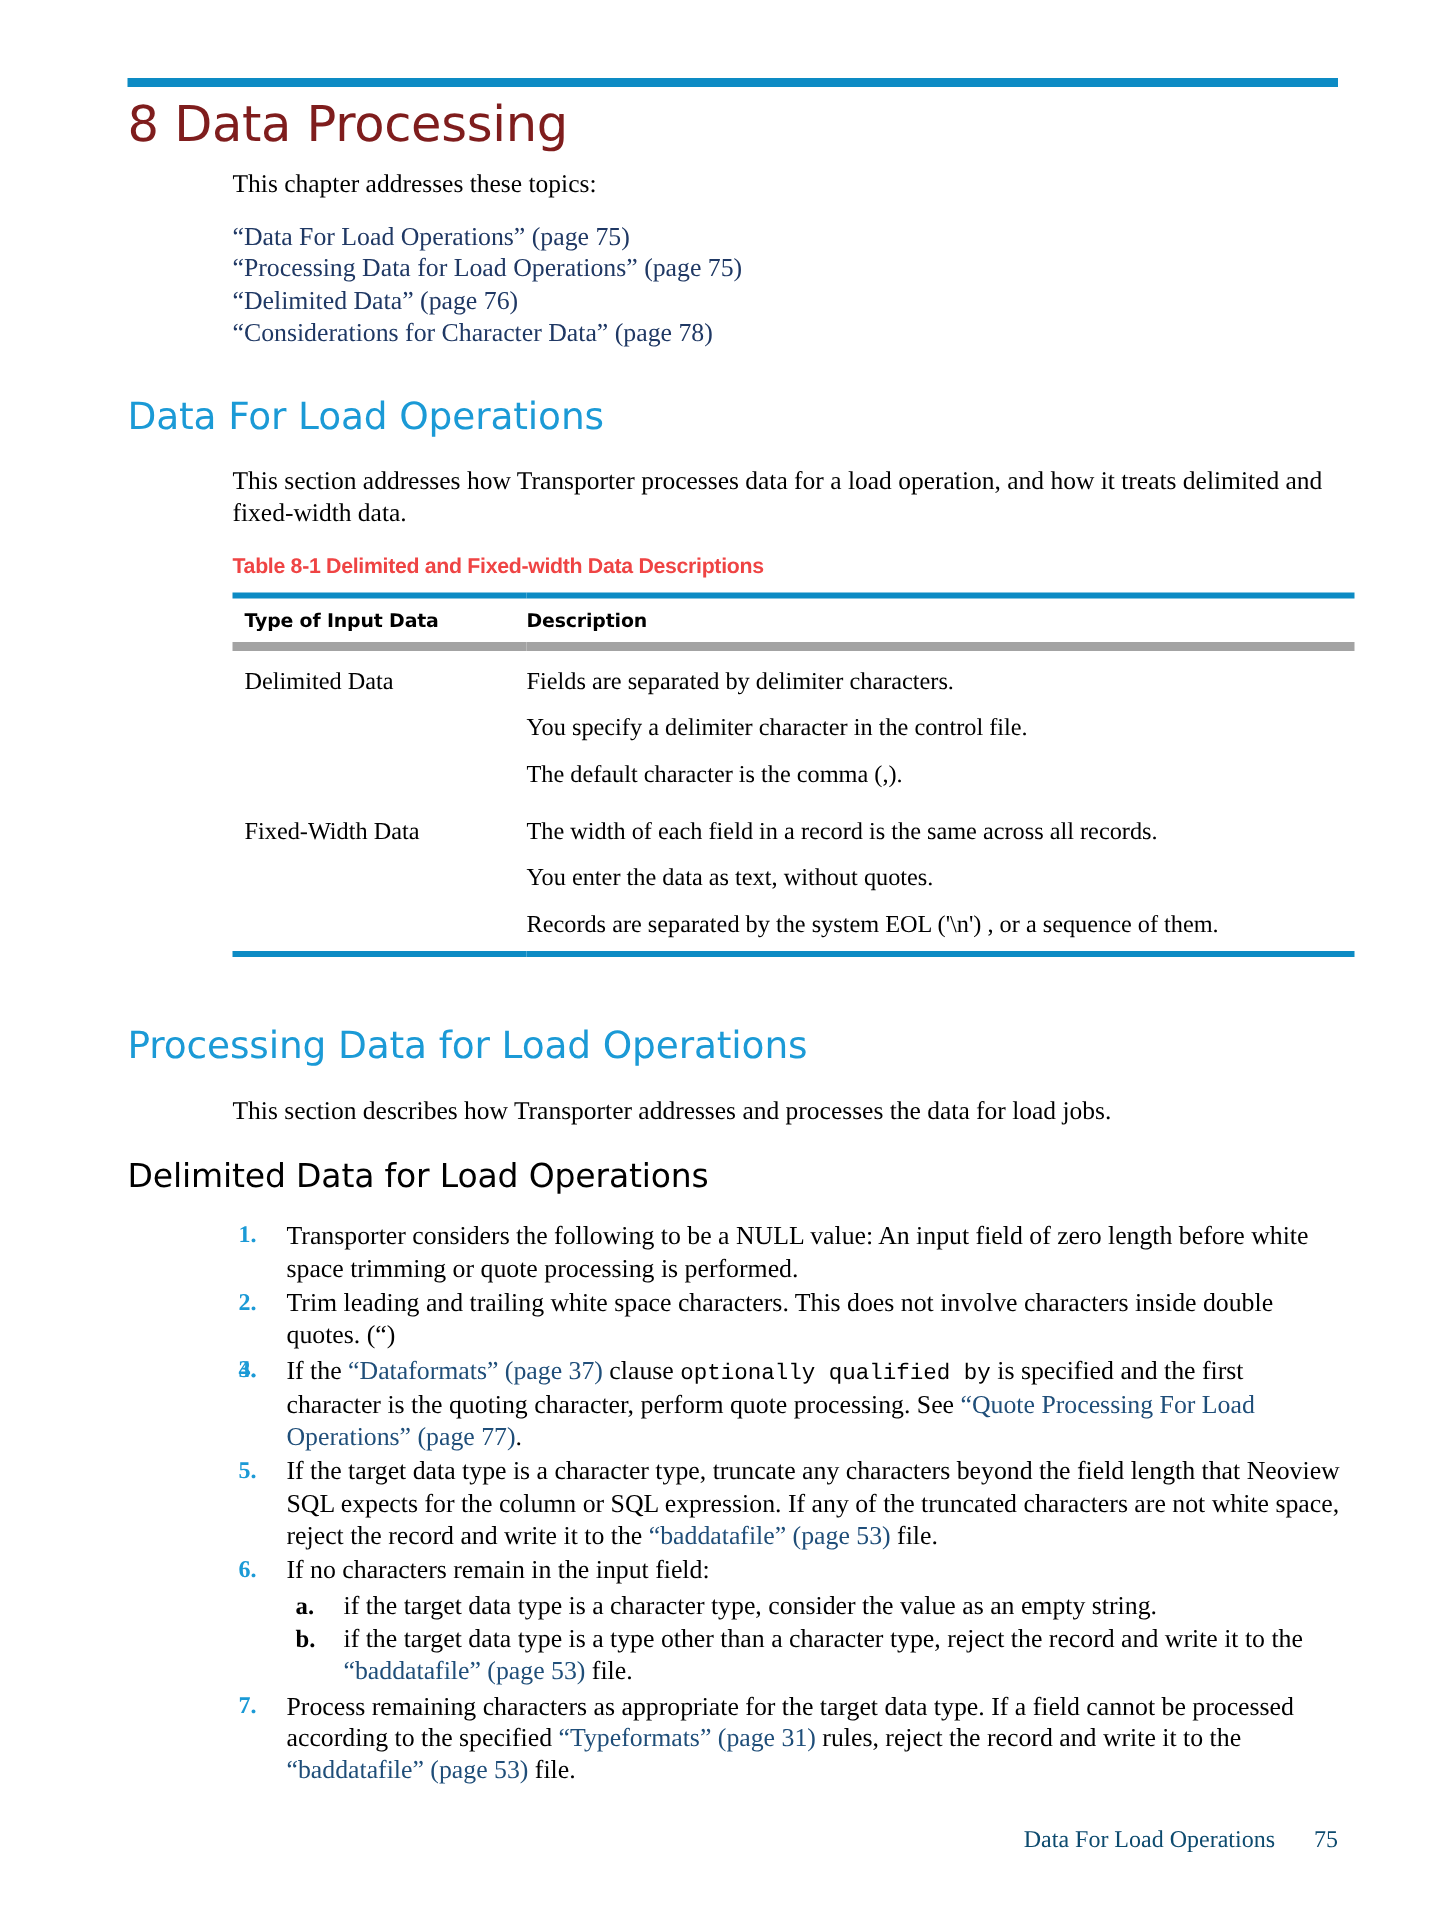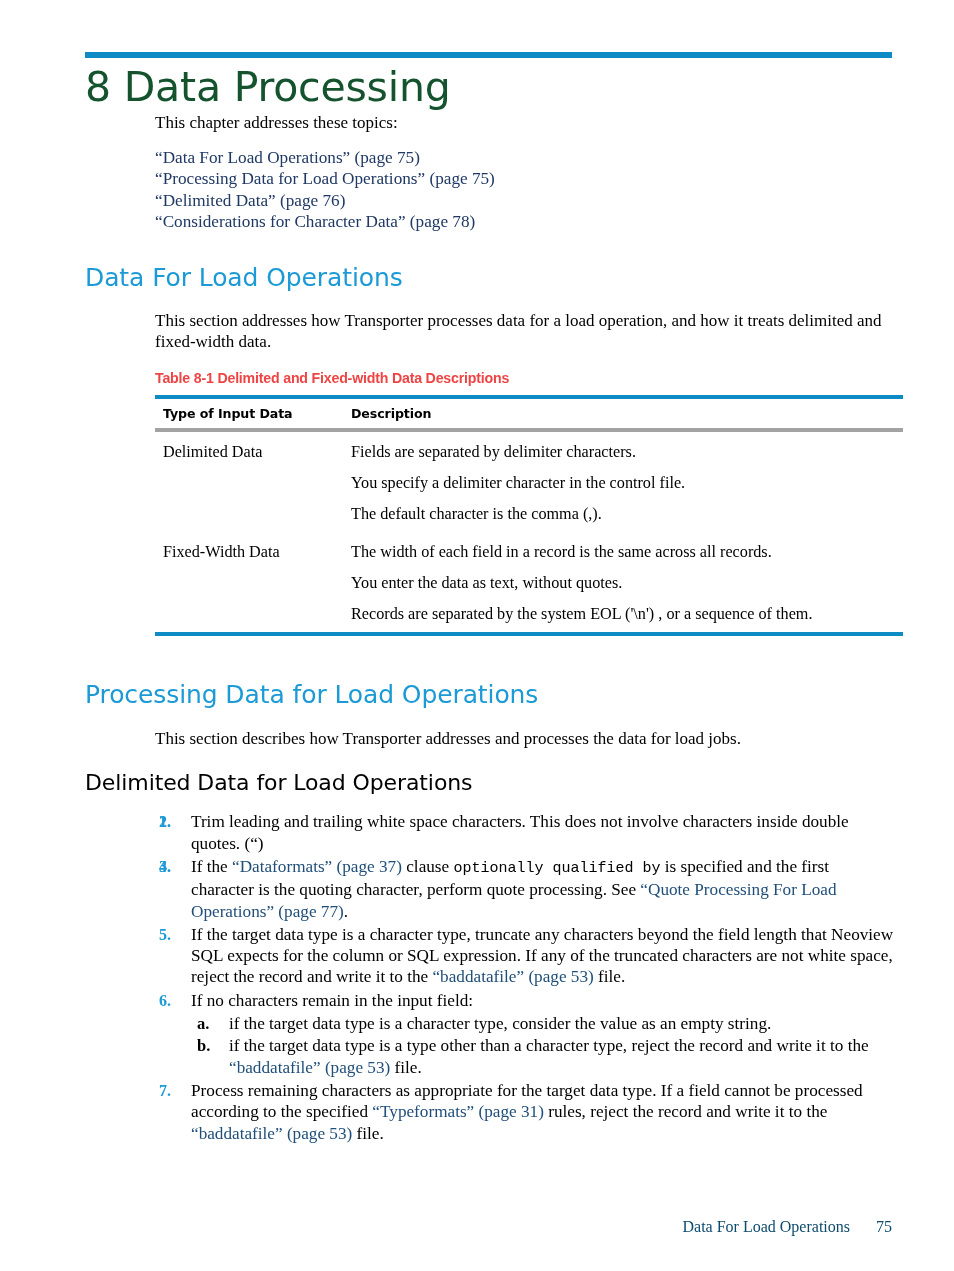--- a/index.html
+++ b/index.html
@@ -32,24 +32,24 @@
     height: 6px;
     background: #0d8bc4;
   }
 
   
   .chapter-title {
     position: absolute;
     left: 85px;
     top: 63px;
     font-family: "DejaVu Sans", "Liberation Sans", sans-serif;
-    font-size: 41px;
+    font-size: 33px;
     font-weight: 400;
     letter-spacing: -0.2px;
-    color: #14532d;
+    color: #7f1d1d;
     white-space: nowrap;
   }
 
   
   .content {
     position: absolute;
     left: 85px;
     top: 112px;
     width: 810px;
   }
@@ -108,21 +108,21 @@
     table-layout: fixed;
   }
   table.data thead th {
     font-family: "DejaVu Sans", "Liberation Sans", sans-serif;
     font-size: 12.6px;
     font-weight: bold;
     color: #000;
     text-align: left;
     padding: 7px 0 7px 0;
     border-top: 4px solid #0d8bc4;
-    border-bottom: 4px solid #a3a3a3;
+    border-bottom: 6px solid #a3a3a3;
     letter-spacing: -0.1px;
   }
   table.data tbody td {
     font-size: 16.2px;
     line-height: 19px;
     vertical-align: top;
     padding: 11px 0 8px 0;
     color: #000;
   }
   table.data tbody tr.last td {
@@ -259,20 +259,21 @@
       <p class="body">This section describes how Transporter addresses and processes the data for load jobs.</p>
     </div>
 
     <h3 class="subsection" style="margin-top:21px;">Delimited Data for Load Operations</h3>
 
     <div class="indent" style="margin-top:16px;">
 
       <ol class="steps">
         <li>
           <span class="num">1.</span>
+          <span>Transporter considers the following to be a NULL value: An input field of zero length before white space trimming or quote processing is performed.</span>
         </li>
         <li>
           <span class="num">2.</span>
           <span>Trim leading and trailing white space characters. This does not involve characters inside double quotes. (“)</span>
         </li>
         <li>
           <span class="num">3.</span>
         </li>
         <li>
           <span class="num">4.</span>

